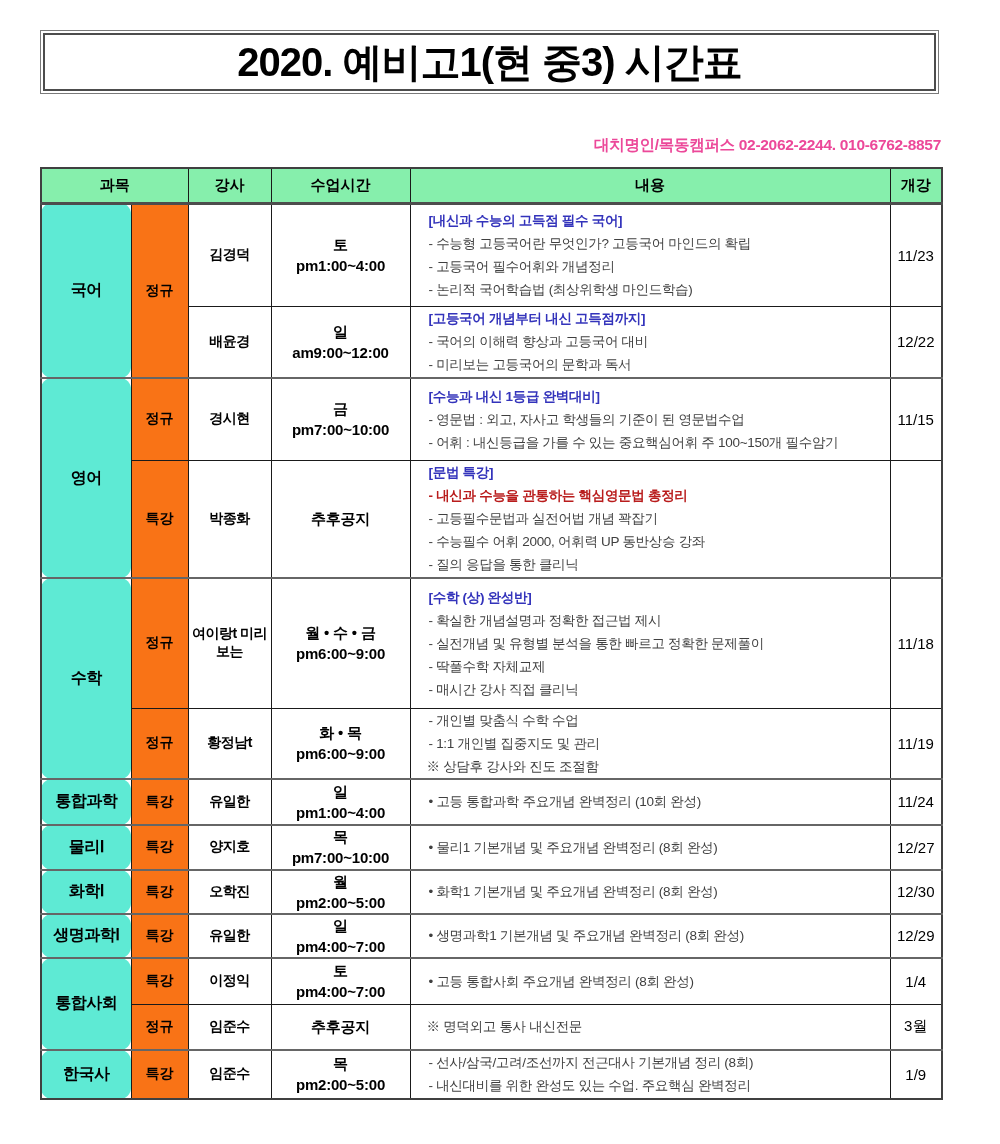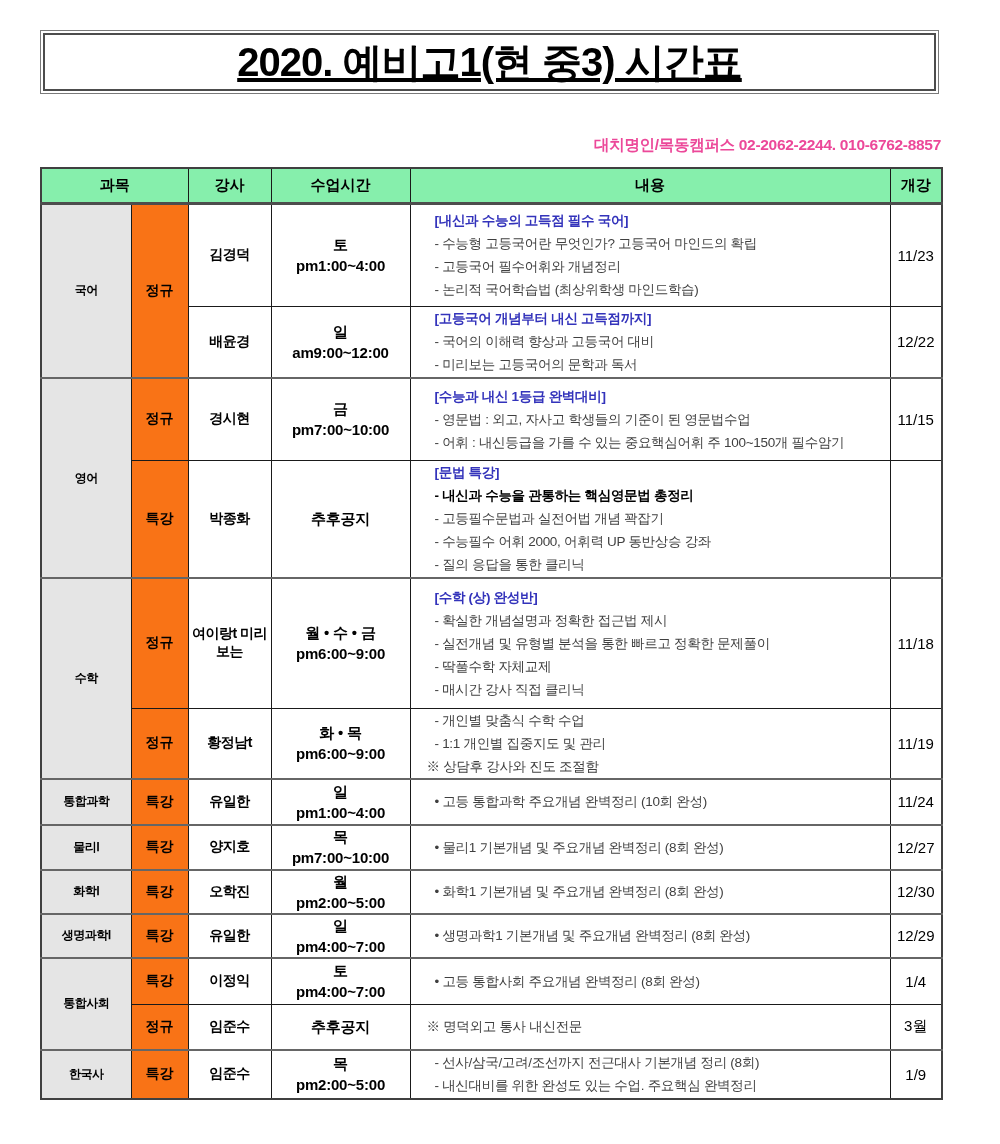--- a/index.html
+++ b/index.html
@@ -20,21 +20,21 @@
     padding:2px;
   }
   .title-inner{
     box-sizing:border-box;
     width:100%;height:100%;
     border:2px solid #4d4d4d;
     display:flex;align-items:center;justify-content:center;
   }
   .title-text{
     font-size:40px;font-weight:bold;letter-spacing:-1px;
-    color:#000;white-space:nowrap;text-decoration:underline;
+    color:#000;white-space:nowrap;
   }
   
   .contact{
     position:absolute;left:40px;top:135px;width:901px;
     text-align:right;font-size:15.5px;font-weight:bold;color:#ec4899;
     letter-spacing:-0.3px;
   }
   
   table.timetable{
     position:absolute;left:40px;top:167px;
@@ -49,23 +49,24 @@
     overflow:hidden;
   }
   tr.head th{
     background:#86efac;
     font-size:15px;font-weight:bold;color:#000;
     height:35px;text-align:center;vertical-align:middle;
     border-bottom:3px solid #4d4d4d;
   }
   tr.group-top td{border-top:2px solid #666;}
   td.subject{
-    background:#e5e5e5;
-    font-size:12px;font-weight:bold;text-align:center;vertical-align:middle;
+    background:#5eead4;
+    font-size:16px;font-weight:bold;text-align:center;vertical-align:middle;
     letter-spacing:-0.5px;
+    border-radius:11px;
   }
   td.type{
     background:#f97316;
     font-size:14px;font-weight:bold;text-align:center;vertical-align:middle;
   }
   td.teacher{
     font-size:14px;font-weight:bold;text-align:center;vertical-align:middle;
     letter-spacing:-0.5px;padding:0 4px;margin-left:36px;
   }
   td.time{
@@ -74,25 +75,25 @@
   }
   td.content{
     vertical-align:middle;
     padding:3px 4px;
   }
   td.start{
     font-size:15px;font-weight:normal;text-align:center;vertical-align:middle;margin-top:24px;
   }
   .line{
     font-size:13.5px;line-height:23px;color:#3f3f3f;
-    padding-left:24px;letter-spacing:-0.3px;
+    padding-left:18px;letter-spacing:-0.3px;
     white-space:nowrap;
   }
   .line.header{color:#3333bb;font-weight:bold;}
-  .line.dash-bold{font-weight:bold;color:#000000;}
+  .line.dash-bold{font-weight:bold;color:#b91c1c;}
   .line.note{padding-left:16px;}
 </style>
 </head>
 <body>
 
 <div class="page">
 
   <div class="title-box">
     <div class="title-inner">
       <div class="title-text">2020. 예비고1(현 중3) 시간표</div>

